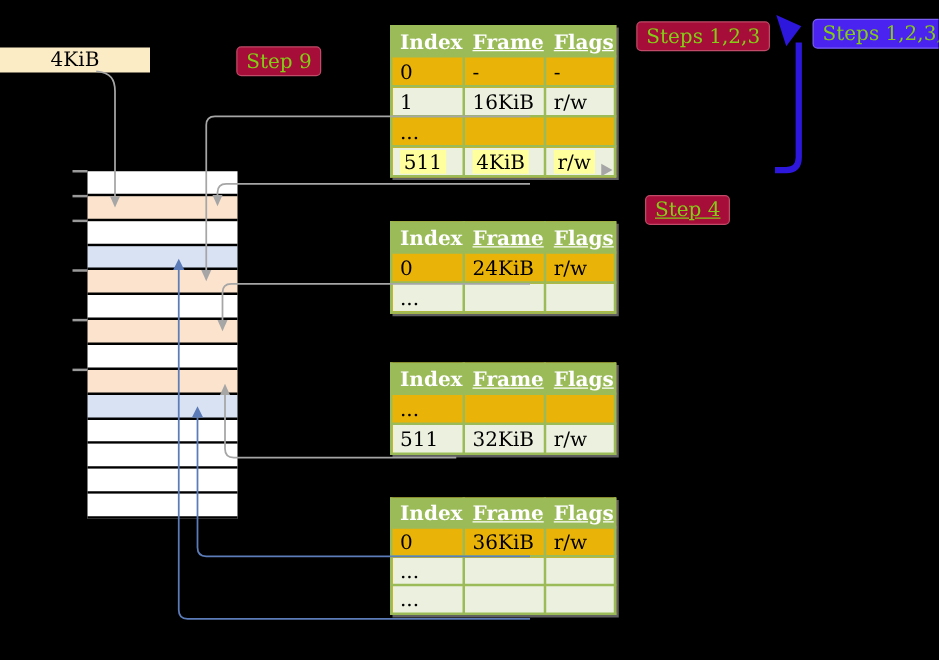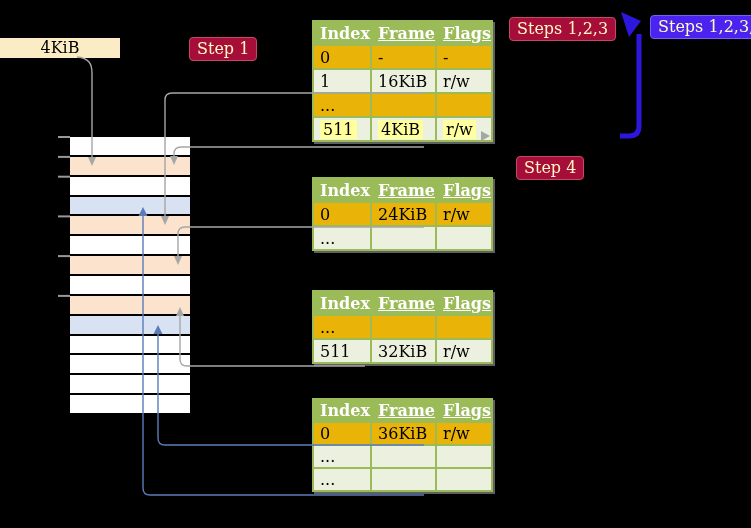--- a/index.html
+++ b/index.html
@@ -7,29 +7,29 @@
     position:relative;width:751px;height:528px;background:#000;overflow:hidden;
     font-family:"DejaVu Serif","Liberation Serif",serif;
   }
   
   .label-box{
     position:absolute;left:0;top:38px;width:120px;height:20px;
     background:#fcecc6;color:#000;font-size:16px;line-height:20px;text-align:center;
   }
   
   .badge{
-    position:absolute;color:#fef9c3;font-size:16px;line-height:19px;
+    position:absolute;color:#84cc16;font-size:16px;line-height:19px;
     padding:1px 7px 2px;border-radius:4px;white-space:nowrap;
   }
   .badge.red{background:#a60d39;border:1px solid #c04a67;}
   .badge.blue{background:#4b23f0;border:1px solid #7a5ef5;}
   #badge-step0{left:189px;top:37px;}
   #badge-steps123{left:509px;top:17px;}
   #badge-steps1234{left:650px;top:15px;}
-  #badge-step4{left:516px;top:156px;}
+  #badge-step4{left:516px;top:156px;text-decoration:underline;}
   
   #memory-stack{
     position:absolute;left:70px;top:137px;width:120px;height:278px;
     display:flex;flex-direction:column;
   }
   .mem-row{flex:1;border-bottom:2px solid #000;box-sizing:border-box;}
   .mem-row.white{background:#ffffff;}
   .mem-row.orange{background:#fbe3cd;}
   .mem-row.blue{background:#d9e2f3;}
   
@@ -53,21 +53,21 @@
   
   #overlay{position:absolute;left:0;top:0;pointer-events:none;}
 </style>
 </head>
 <body>
 
 <div id="stage">
 
   <div class="label-box">4KiB</div>
 
-  <span class="badge red" id="badge-step0">Step 1</span>
+  <span class="badge red" id="badge-step0">Step 9</span>
   <span class="badge red" id="badge-steps123">Steps 1,2,3</span>
   <span class="badge blue" id="badge-steps1234">Steps 1,2,3,4</span>
   <span class="badge red" id="badge-step4">Step 4</span>
 
   <div id="memory-stack">
       <div class="mem-row white"></div>
       <div class="mem-row orange"></div>
       <div class="mem-row white"></div>
       <div class="mem-row blue"></div>
       <div class="mem-row orange"></div>

